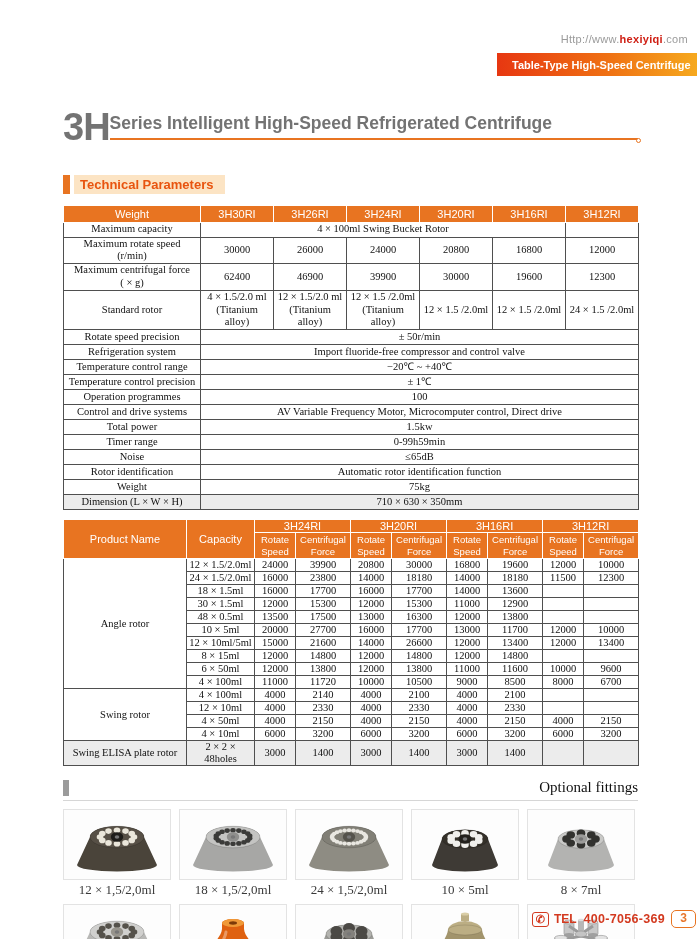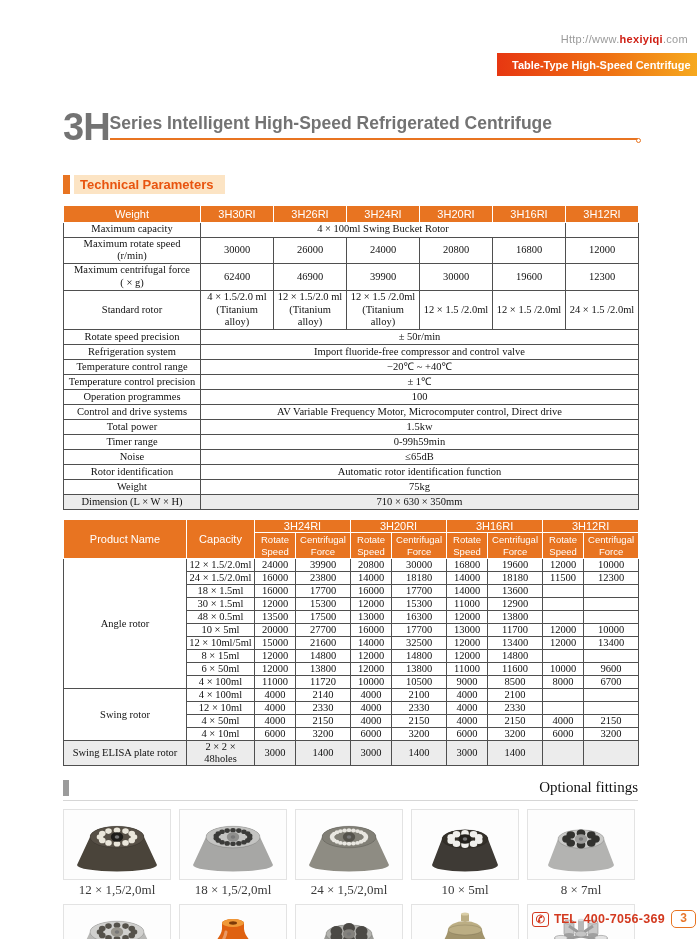--- a/index.html
+++ b/index.html
@@ -290,21 +290,21 @@
           <td>13000</td>
           <td>11700</td>
           <td>12000</td>
           <td>10000</td>
         </tr>
         <tr>
           <td>12 × 10ml/5ml</td>
           <td>15000</td>
           <td>21600</td>
           <td>14000</td>
-          <td>32500</td>
+          <td>26600</td>
           <td>12000</td>
           <td>13400</td>
           <td>12000</td>
           <td>13400</td>
         </tr>
         <tr>
           <td>8 × 15ml</td>
           <td>12000</td>
           <td>14800</td>
           <td>12000</td>

